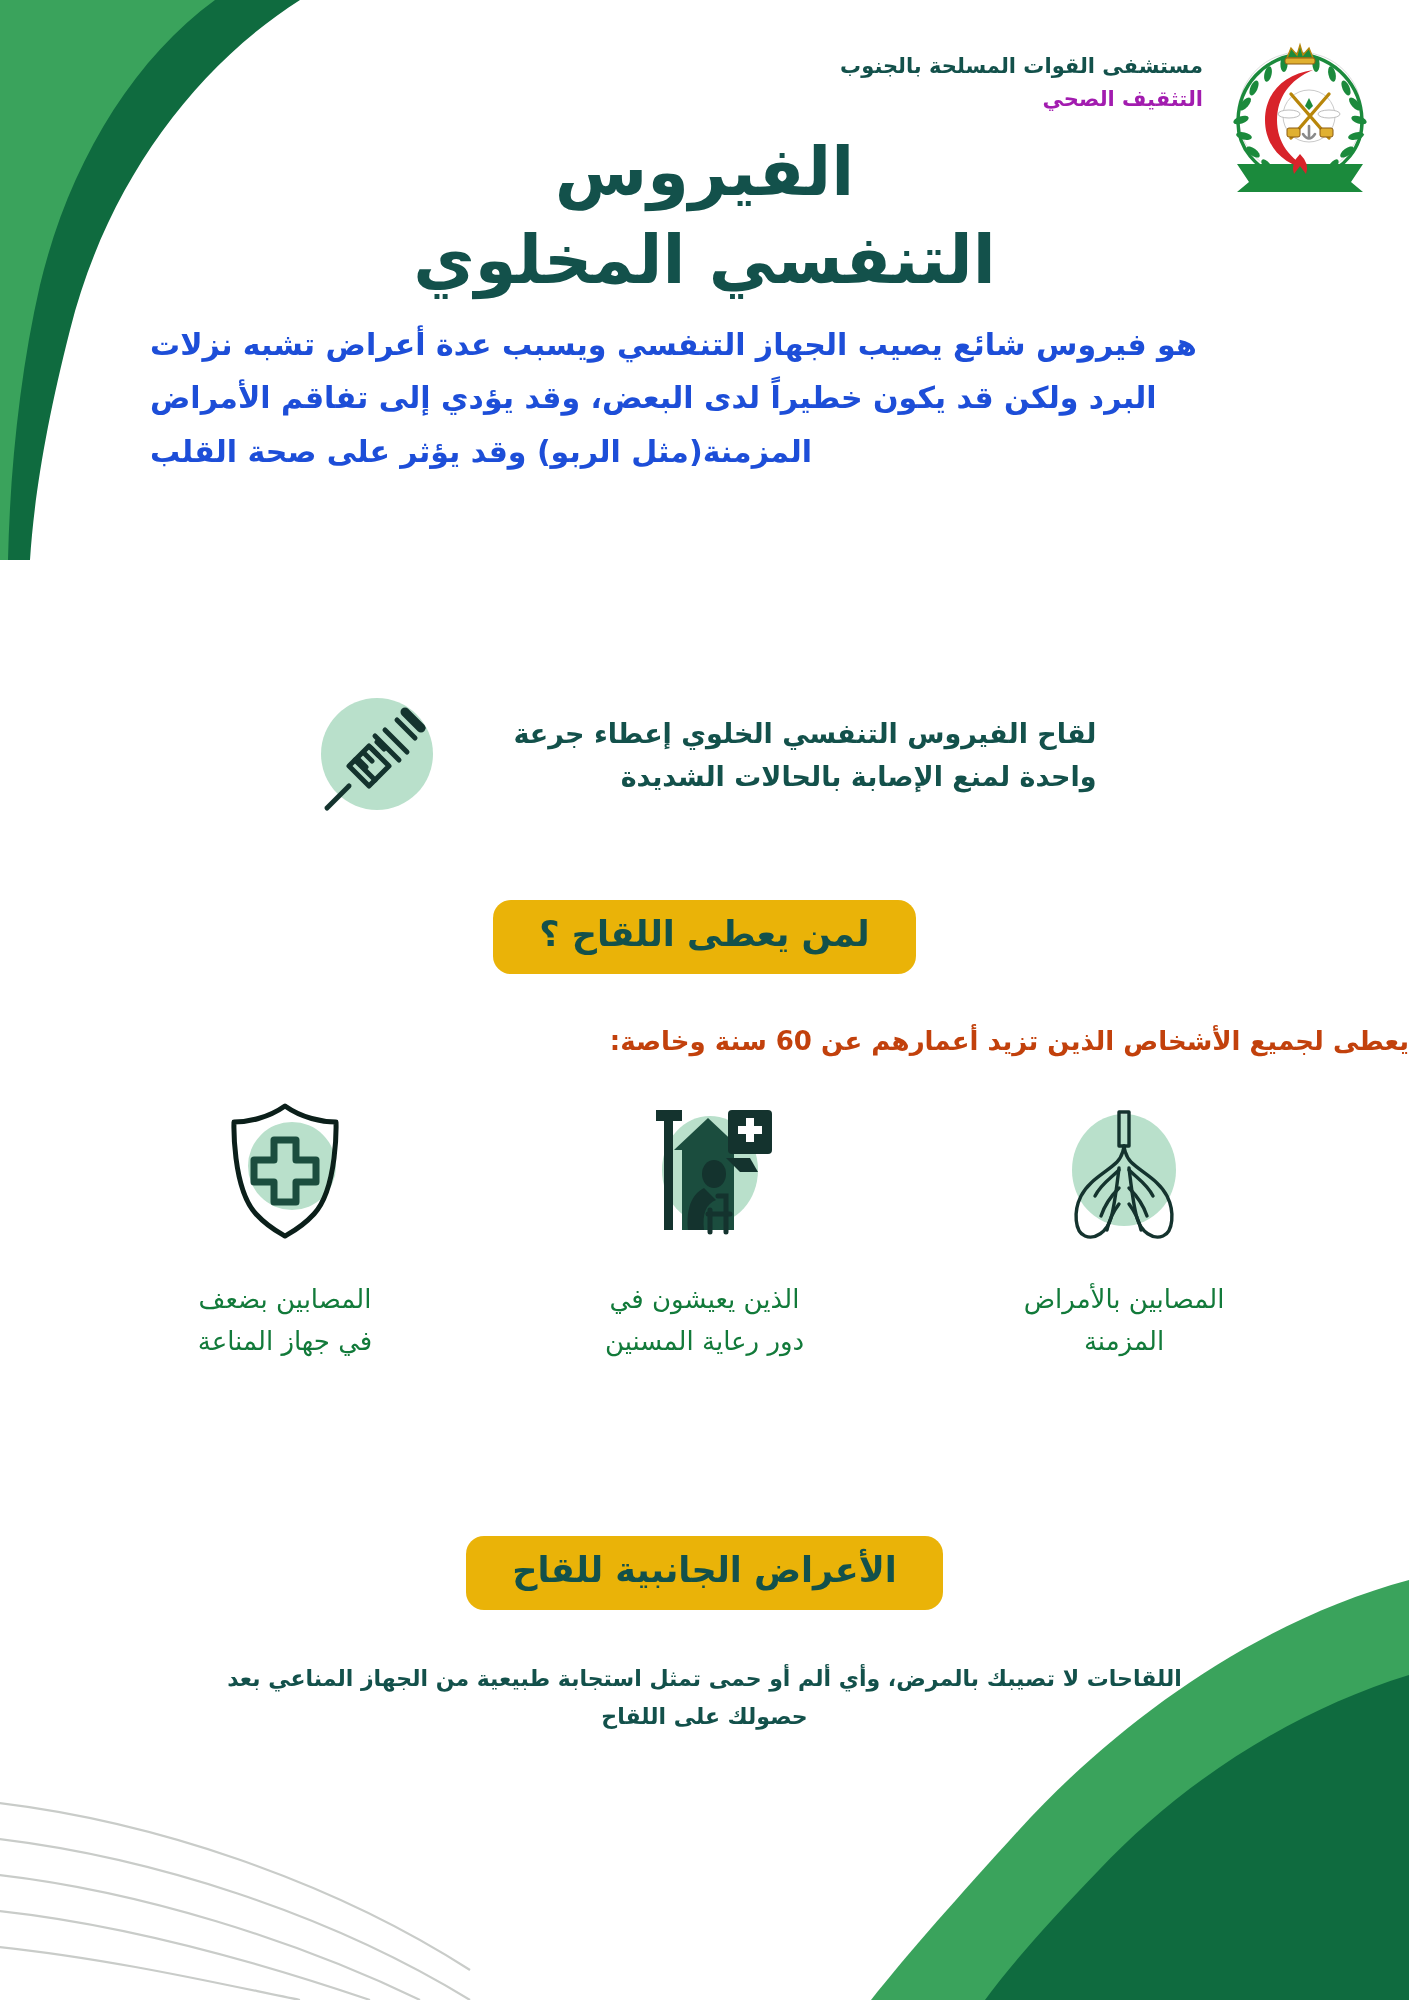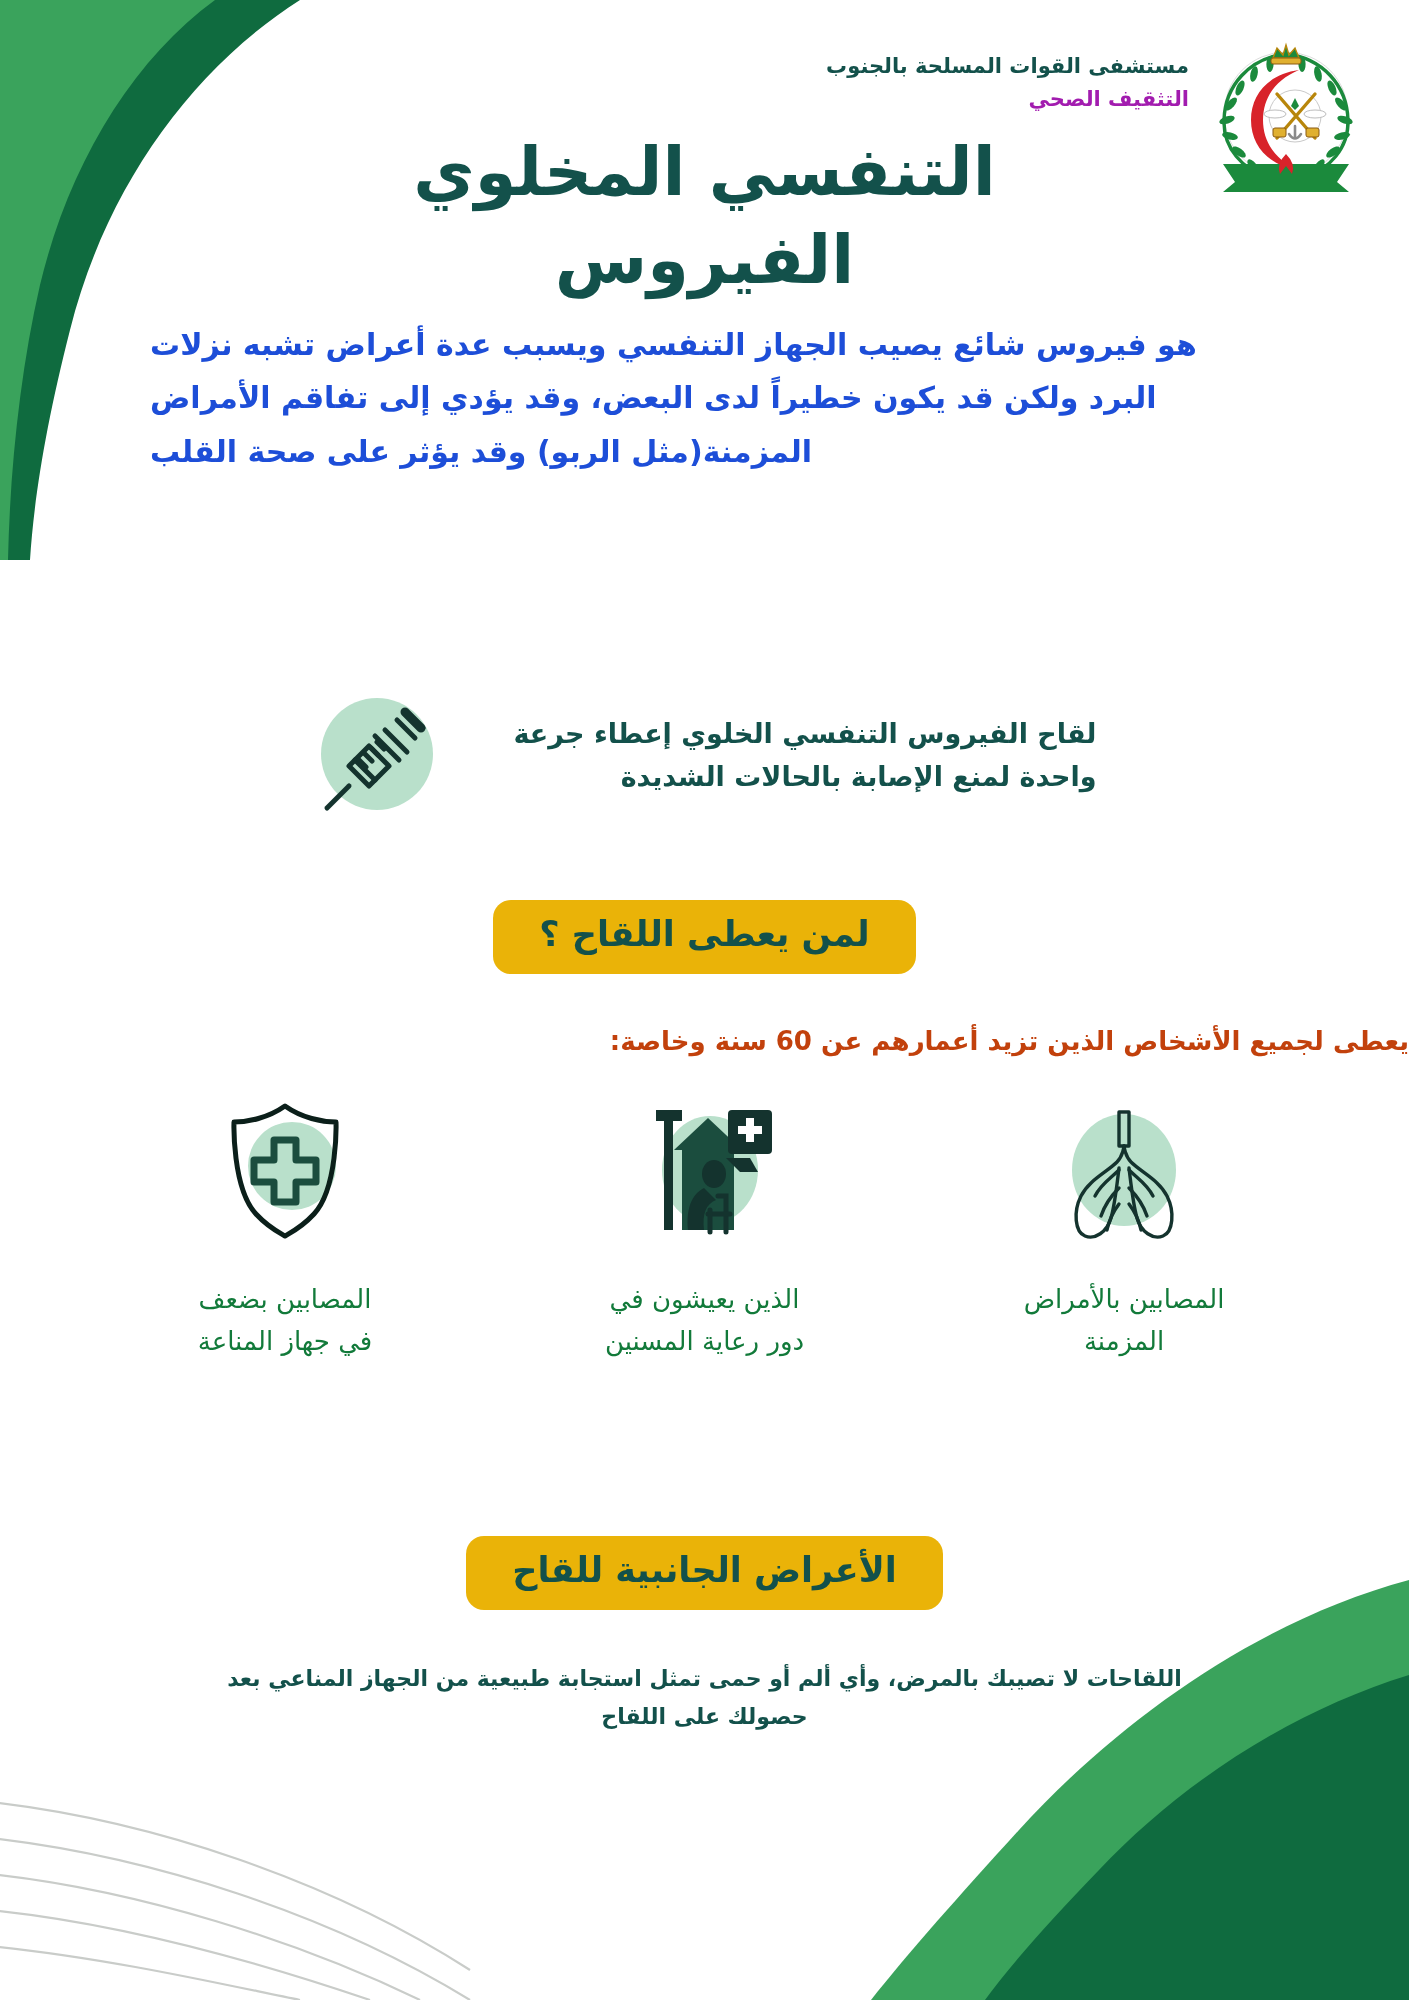--- a/index.html
+++ b/index.html
@@ -10,21 +10,21 @@
   }
   .poster{position:absolute;inset:0;overflow:hidden;}
 
   
   .deco{position:absolute;pointer-events:none;}
   .deco-tl{top:0;left:0;width:430px;height:560px;}
   .deco-br{bottom:0;right:0;width:620px;height:420px;}
   .deco-lines{bottom:0;left:0;width:780px;height:330px;}
 
   
-  .header{position:absolute;top:42px;right:40px;left:40px;height:140px;}
+  .header{position:absolute;top:42px;right:26px;left:40px;height:140px;}
   .logo{position:absolute;right:8px;top:0px;width:150px;height:150px;}
   .org{position:absolute;right:180px;top:8px;text-align:right;}
   .org .l1{font-size:21px;font-weight:bold;color:#13514b;letter-spacing:0;line-height:1.55;}
   .org .l2{font-size:21px;font-weight:bold;color:#a21caf;line-height:1.55;}
 
   
   .title{position:absolute;top:128px;left:0;right:0;text-align:center;}
   .title .tl{
     font-size:67px;font-weight:bold;color:#13514b;line-height:1.32;
     letter-spacing:-1px;
@@ -167,22 +167,22 @@
         <path d="M62,16 L66,6 L72,13 L75,3 L78,13 L84,6 L88,16 Z" fill="#1b8a3c" stroke="#b8860b" stroke-width="1.4"></path>
         <rect x="60" y="16" width="30" height="6" rx="2" fill="#e0b030" stroke="#8a5a12" stroke-width="1"></rect>
       </g>
 
       <path d="M12,122 L138,122 L126,140 L138,150 L12,150 L24,140 Z" fill="#1b8a3c"></path>
       <path d="M75,112 q-10,10 -6,20 q6,-8 6,-8 q0,0 6,8 q4,-10 -6,-20 Z" fill="#d8232a"></path>
     </svg>
   </div>
 
   <div class="title">
+    <div class="tl">الفيروس</div>
     <div class="tl">التنفسي المخلوي</div>
-    <div class="tl">الفيروس</div>
   </div>
 
   <div class="intro">هو فيروس شائع يصيب الجهاز التنفسي ويسبب عدة أعراض تشبه نزلات البرد ولكن قد يكون خطيراً لدى البعض، وقد يؤدي إلى تفاقم الأمراض المزمنة(مثل الربو) وقد يؤثر على صحة القلب</div>
 
   <div class="dose-row">
     <div class="dose-text">لقاح الفيروس التنفسي الخلوي إعطاء جرعة واحدة لمنع الإصابة بالحالات الشديدة</div>
     <div class="dose-icon">
       <div class="blob"></div>
       <svg width="130" height="130" viewBox="0 0 130 130">
         <g fill="none" stroke="#14332e" stroke-width="5" stroke-linecap="round" stroke-linejoin="round">

